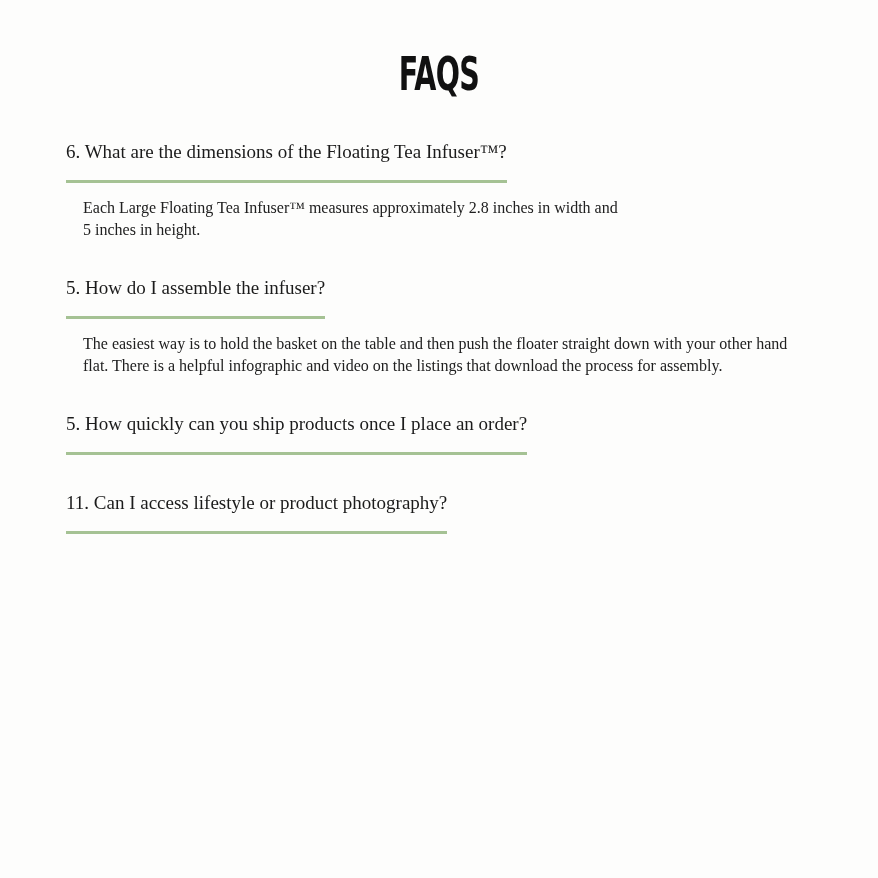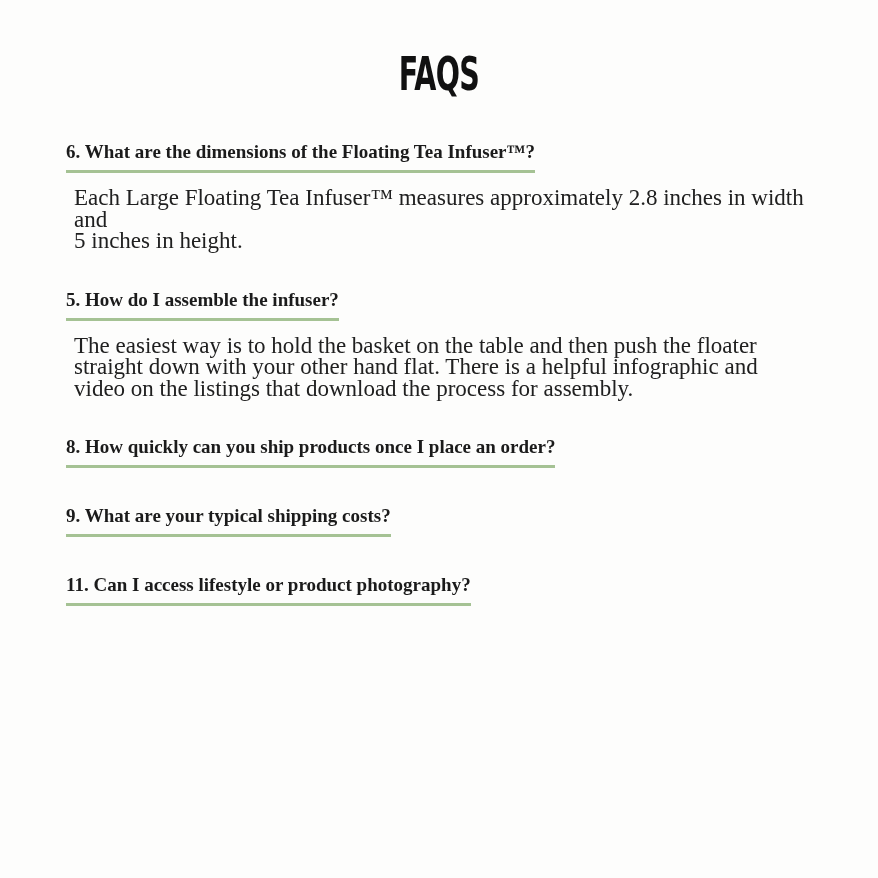--- a/index.html
+++ b/index.html
@@ -36,29 +36,29 @@
   .faq-item {
     margin-bottom: 38px;
   }
   .faq-item:last-child {
     margin-bottom: 0;
   }
   .faq-question {
     display: table; 
     margin: 0;
     font-size: 19px;
-    font-weight: bold;
+    font-weight: normal;
     line-height: 1.1;
     color: #1b1b1b;
-    padding-bottom: 7px;
+    padding-bottom: 17px;
     border-bottom: 3px solid var(--accent, #a5c294);
   }
   .faq-answer {
-    margin: 14px 0 0 8px;
-    font-size: 23px;
+    margin: 14px 0 0 17px;
+    font-size: 16px;
     line-height: 21.5px;
     color: #202020;
     white-space: pre-line; 
   }
 </style>
 </head>
 <body>
 
 <main class="page">
   <h1 class="page-title">FAQS</h1>
@@ -69,25 +69,24 @@
     <p class="faq-answer">Each Large Floating Tea Infuser™ measures approximately 2.8 inches in width and
 5 inches in height.</p>
   </article>
 
   <article class="faq-item">
     <h3 class="faq-question">5. How do I assemble the infuser?</h3>
     <p class="faq-answer">The easiest way is to hold the basket on the table and then push the floater straight down with your other hand flat. There is a helpful infographic and video on the listings that download the process for assembly.</p>
   </article>
 
   <article class="faq-item">
-    <h3 class="faq-question">8. How quickly can you ship products once I place an order?</h3>
+    <h3 class="faq-question">5. How quickly can you ship products once I place an order?</h3>
   </article>
 
   <article class="faq-item">
-    <h3 class="faq-question">9. What are your typical shipping costs?</h3>
   </article>
 
   <article class="faq-item">
   </article>
 
   <article class="faq-item">
     <h3 class="faq-question">11. Can I access lifestyle or product photography?</h3>
   </article>
 </section>
 </main>

